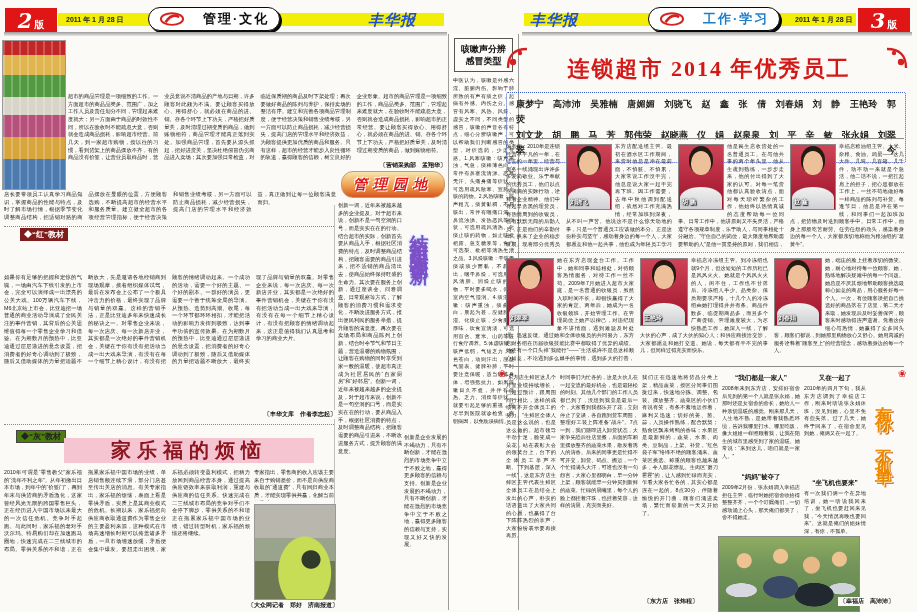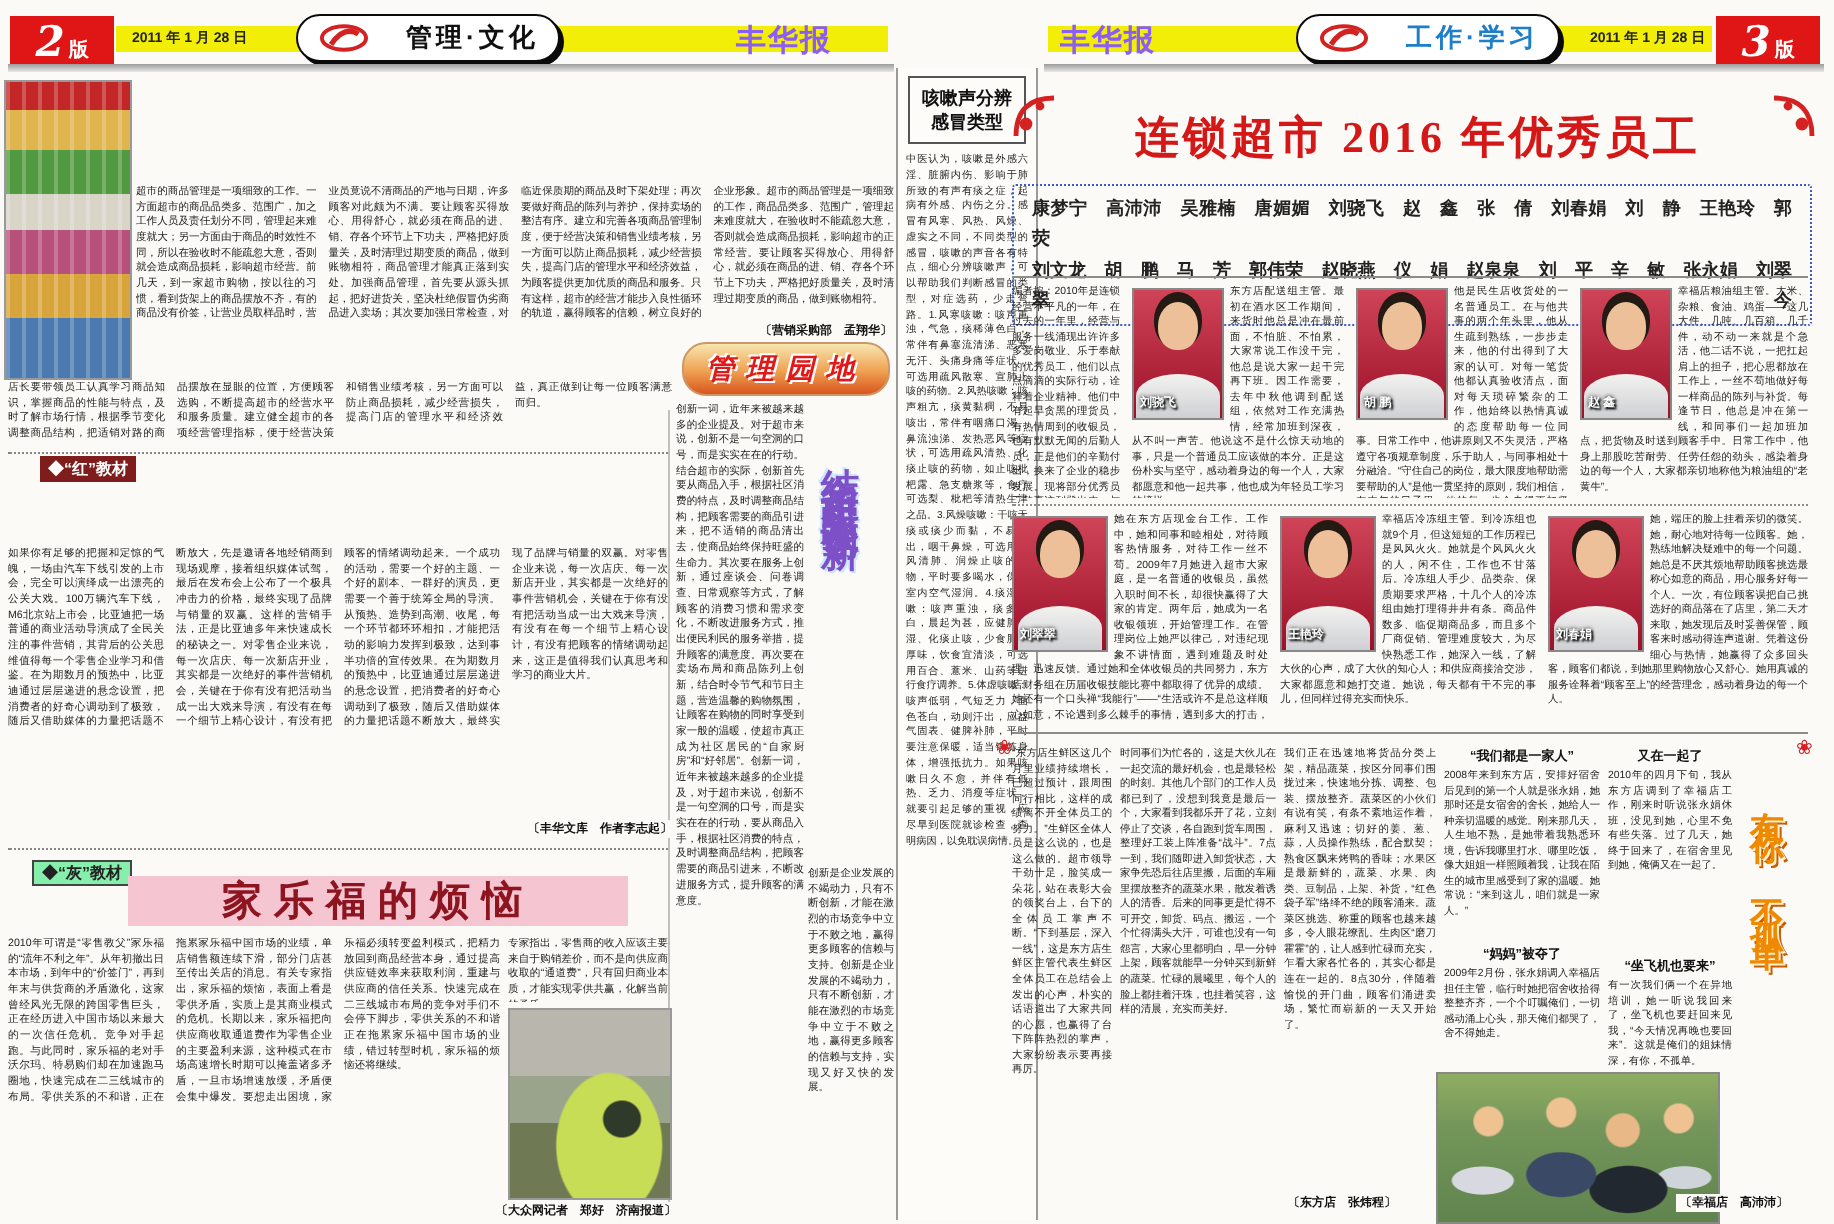--- a/index.html
+++ b/index.html
@@ -7,38 +7,38 @@
   .abs{position:absolute;}
   
   .pagenum{background:#e01515;color:#fff;display:flex;align-items:baseline;justify-content:center;gap:2px;width:52px;height:26px;}
   .pagenum .big{font-family:"DejaVu Serif",serif;font-size:21px;font-weight:bold;font-style:italic;line-height:26px;}
   .pagenum .small{font-size:10px;font-weight:bold;line-height:26px;}
   .ybar{background:#f2ee08;height:13px;}
   .dateTxt{font-size:7px;font-weight:bold;color:#222;line-height:13px;}
   .brandbox{background:#fff;border:1.5px solid #0a0a0a;border-radius:13px;box-shadow:2px 2px 0 #0a0a0a;display:flex;align-items:center;gap:18px;padding:0 10px;height:22px;}
   .brandlabel{font-size:13px;font-weight:900;letter-spacing:2px;color:#111;}
   .brandlabel.blue{color:#1e7ec8;}
-  .masthead{color:#8b5cf6;font-family:"DejaVu Serif",serif;font-weight:bold;font-size:15px;letter-spacing:1px;}
+  .masthead{color:#1d4ed8;font-family:"DejaVu Serif",serif;font-weight:bold;font-style:italic;font-size:15px;letter-spacing:1px;}
   .graybar{height:4px;background:linear-gradient(180deg,#9c9c9c,#e8e8e8);}
   
   .t{font-size:5.3px;line-height:1.45;color:#1c1c1c;text-align:justify;overflow:hidden;}
   .cols3{column-count:3;column-gap:6px;}
   .cols4{column-count:4;column-gap:6px;}
   .byline{font-size:6px;font-weight:bold;color:#111;background:#fbfaf6;padding:0 2px;white-space:nowrap;}
   
   .headline1{font-size:27px;font-weight:900;color:#090909;letter-spacing:2px;white-space:nowrap;}
   .photo-super{background:
     repeating-linear-gradient(90deg,rgba(255,255,255,.22) 0 2px,transparent 2px 8px),
     linear-gradient(180deg,#c22626 0 14px,#e0b44e 14px 34px,#529a41 34px 56px,#d8d4c8 56px 74px,#b8507c 74px 96px,#d8a43c 96px 118px,#4a7ab0 118px 148px);
     border:1px solid #999;}
   .garden{border-radius:12px;background:linear-gradient(180deg,#f7e6b0 0%,#efa050 55%,#d8551e 100%);display:flex;align-items:center;justify-content:center;
     font-size:14px;font-weight:900;letter-spacing:6px;color:#e01a1a;text-shadow:1px 1px 0 #fff,-1px -1px 0 #fff;border:1px solid #c96;font-style:italic;}
   .tagrow{display:flex;align-items:center;gap:3px;font-size:8px;}
   .tagbox-red{background:#7f1d1d;color:#fff;font-weight:bold;padding:1px 4px;font-size:8px;}
-  .tagbox-gray{background:#86efac;color:#222;font-weight:bold;border:1px solid #444;padding:0 4px;font-size:8px;}
+  .tagbox-gray{background:#4d7c0f;color:#222;font-weight:bold;border:1px solid #444;padding:0 4px;font-size:8px;}
   .headline-blue{font-size:23px;font-weight:900;color:#1f8ad6;letter-spacing:1px;text-shadow:1.5px 1.5px 0 #cfe8ff;white-space:nowrap;}
   .pinkbar{background:#f5c6d2;display:flex;align-items:center;justify-content:center;}
   .headline-dred{font-size:20px;font-weight:900;color:#8d1520;letter-spacing:6px;font-family:"Liberation Serif",serif;white-space:nowrap;}
   .vtitle{writing-mode:vertical-rl;font-size:19px;font-weight:900;color:#7e50c8;letter-spacing:4px;text-shadow:1px 1px 0 #cfe6ff,-1px -1px 0 #cfe6ff;}
   .dotted{border-top:1px dotted #888;}
   .vrule{border-left:1px solid #c2c0ba;}
   .photo-car{border:1px solid #999;background:
     radial-gradient(ellipse at 70% 58%,#2f3a2a 0 9px,transparent 10px),
     radial-gradient(ellipse at 62% 72%,#c7dd55 0 26px,transparent 27px),
     linear-gradient(180deg,#b9b6ae 0 35%,#9aa38c 35% 60%,#6f7a55 60%);}
@@ -153,21 +153,21 @@
   <svg class="abs" style="left:506px;top:46px;" width="24" height="24" viewBox="0 0 24 24">
     <path d="M2 22 Q2 3 21 3" fill="none" stroke="#d42222" stroke-width="2.4"></path>
     <circle cx="7" cy="16" r="3.2" fill="#d42222"></circle>
       <circle cx="14" cy="7" r="2.2" fill="#d42222"></circle>
   </svg>
   <svg class="abs" style="left:884px;top:46px;transform:scaleX(-1);" width="24" height="24" viewBox="0 0 24 24">
     <path d="M2 22 Q2 3 21 3" fill="none" stroke="#d42222" stroke-width="2.4"></path>
     <circle cx="7" cy="16" r="3.2" fill="#d42222"></circle>
       <circle cx="14" c7="7" cy="7" r="2.2" fill="#d42222"></circle>
   </svg>
-  <div class="abs headline-red" style="left:520px;top:54px;width:378px;">连锁超市 2016 年优秀员工</div>
+  <div class="abs headline-red" style="left:520px;top:54px;width:378px;">连锁超市 2014 年优秀员工</div>
 
   <div class="abs namesbox" style="left:506px;top:92px;width:380px;">
     <div class="namesrow">康梦宁　高沛沛　吴雅楠　唐媚媚　刘骁飞　赵　鑫　张　倩　刘春娟　刘　静　王艳玲　郭　荧</div>
     <div class="namesrow">刘文龙　胡　鹏　马　芳　郭伟荣　赵晓燕　仪　娟　赵泉泉　刘　平　辛　敏　张永娟　刘翠翠　于延今</div>
   </div>
   <div class="abs hline" style="left:506px;top:138px;width:398px;"></div>
 
   <div class="abs emp" style="left:506px;top:143px;width:54px;height:106px;">编者按：2010年是连锁经营不平凡的一年，在过去的一年里，经营与服务一线涌现出许许多多爱岗敬业、乐于奉献的优秀员工，他们以点点滴滴的实际行动，诠释着企业精神。他们中有起早贪黑的理货员，有热情周到的收银员，也有默默无闻的后勤人员，正是他们的辛勤付出，换来了企业的稳步发展。现将部分优秀员工的事迹刊登出来，与大家共勉。</div>
 
   <div class="abs emp" style="left:566px;top:143px;width:106px;height:106px;">

